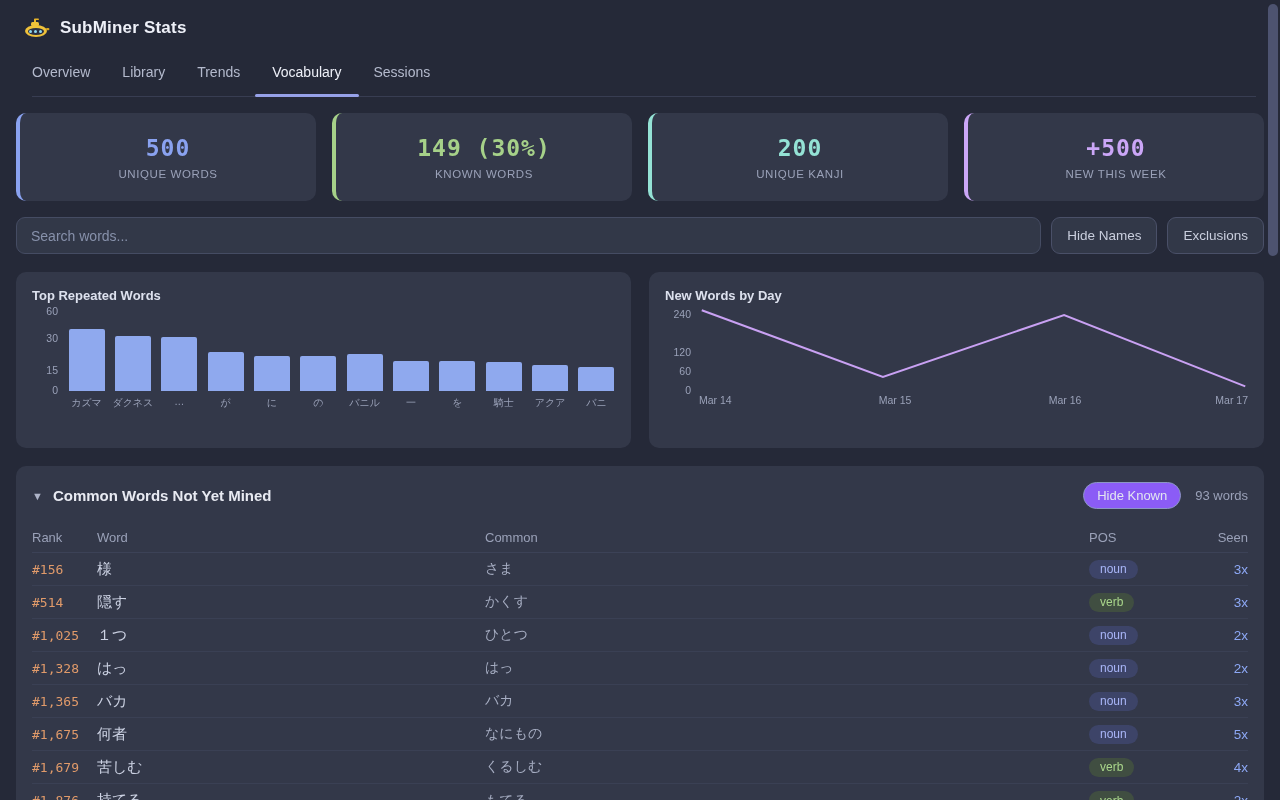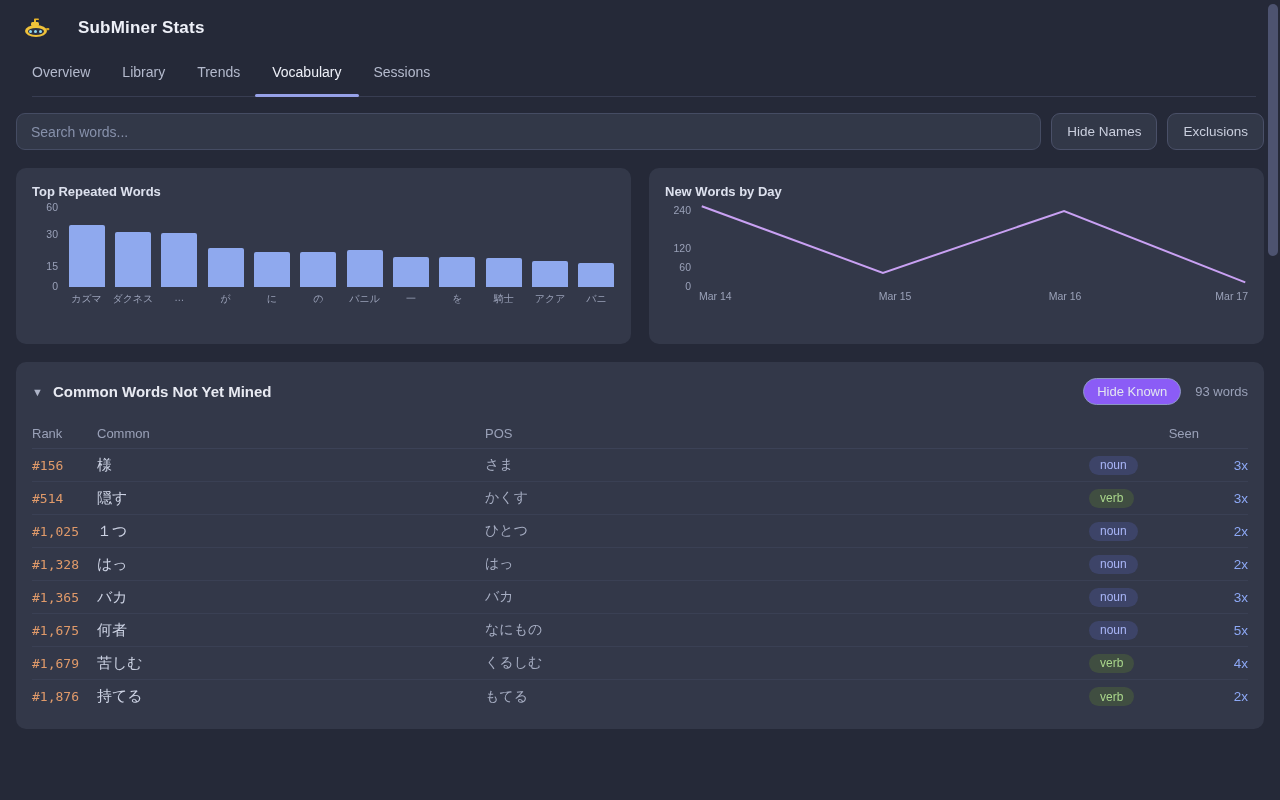--- a/index.html
+++ b/index.html
@@ -6,21 +6,21 @@
   html, body { width: 1280px; height: 800px; overflow: hidden; }
   body {
     background: #252938;
     font-family: "Liberation Sans", "DejaVu Sans", sans-serif;
     color: #e6e9f2;
     position: relative;
   }
 
   
   .header { padding: 14px 24px 0 24px; }
-  .brand-row { display: flex; align-items: center; gap: 28px; height: 28px; }
+  .brand-row { display: flex; align-items: center; gap: 10px; height: 28px; }
   .app-title { font-size: 17px; font-weight: bold; color: #eef0f8; letter-spacing: 0.2px; }
   .logo { width: 26px; height: 20px; display: inline-flex; align-items: center; }
 
   .tabs {
     display: flex; gap: 32px;
     margin: 22px 0 0 8px;
     border-bottom: 1px solid #383d52;
   }
   .tab {
     position: relative;
@@ -176,20 +176,38 @@
     <span class="tab">Overview</span>
     <span class="tab">Library</span>
     <span class="tab">Trends</span>
     <span class="tab active">Vocabulary</span>
     <span class="tab">Sessions</span>
   </div>
 </div>
 
 <div class="page">
 
+  <div class="stats-row">
+    <div class="stat-card" style="border-left-color: rgb(138, 162, 240);">
+      <div class="stat-value" style="color: rgb(138, 162, 240);">500</div>
+      <div class="stat-label">UNIQUE WORDS</div>
+    </div>
+    <div class="stat-card" style="border-left-color: rgb(166, 209, 137);">
+      <div class="stat-value" style="color: rgb(166, 209, 137);">149 (30%)</div>
+      <div class="stat-label">KNOWN WORDS</div>
+    </div>
+    <div class="stat-card" style="border-left-color: rgb(148, 226, 213);">
+      <div class="stat-value" style="color: rgb(148, 226, 213);">200</div>
+      <div class="stat-label">UNIQUE KANJI</div>
+    </div>
+    <div class="stat-card" style="border-left-color: rgb(203, 166, 247);">
+      <div class="stat-value" style="color: rgb(203, 166, 247);">+500</div>
+      <div class="stat-label">NEW THIS WEEK</div>
+    </div>
+  </div>
 
   <div class="search-row">
     <input class="search-input" type="text" placeholder="Search words..." style="">
     <button class="pill-btn">Hide Names</button>
     <button class="pill-btn">Exclusions</button>
   </div>
 
   <div class="charts-row">
     <div class="chart-card">
       <div class="chart-title">Top Repeated Words</div>
@@ -280,20 +298,21 @@
     <div class="table-head">
       <span class="collapse-icon">▼</span>
       <span class="table-title">Common Words Not Yet Mined</span>
       <span class="table-head-right">
         <button class="hide-known-btn">Hide Known</button>
         <span class="word-count">93 words</span>
       </span>
     </div>
     <div class="tgrid cols-row">
       <span class="col-h">Rank</span>
+      <span class="col-h">Word</span>
       <span class="col-h">Common</span>
       <span class="col-h">POS</span>
       <span class="col-h right">Seen</span>
     </div>
     <div id="table-rows">
         <div class="tgrid t-row">
     <span class="cell cell-rank">#156</span>
     <span class="cell cell-word">様</span>
     <span class="cell cell-reading">さま</span>
     <span class="cell"><span class="badge" style="background: rgb(61, 68, 104); color: rgb(169, 182, 248);">noun</span></span>

